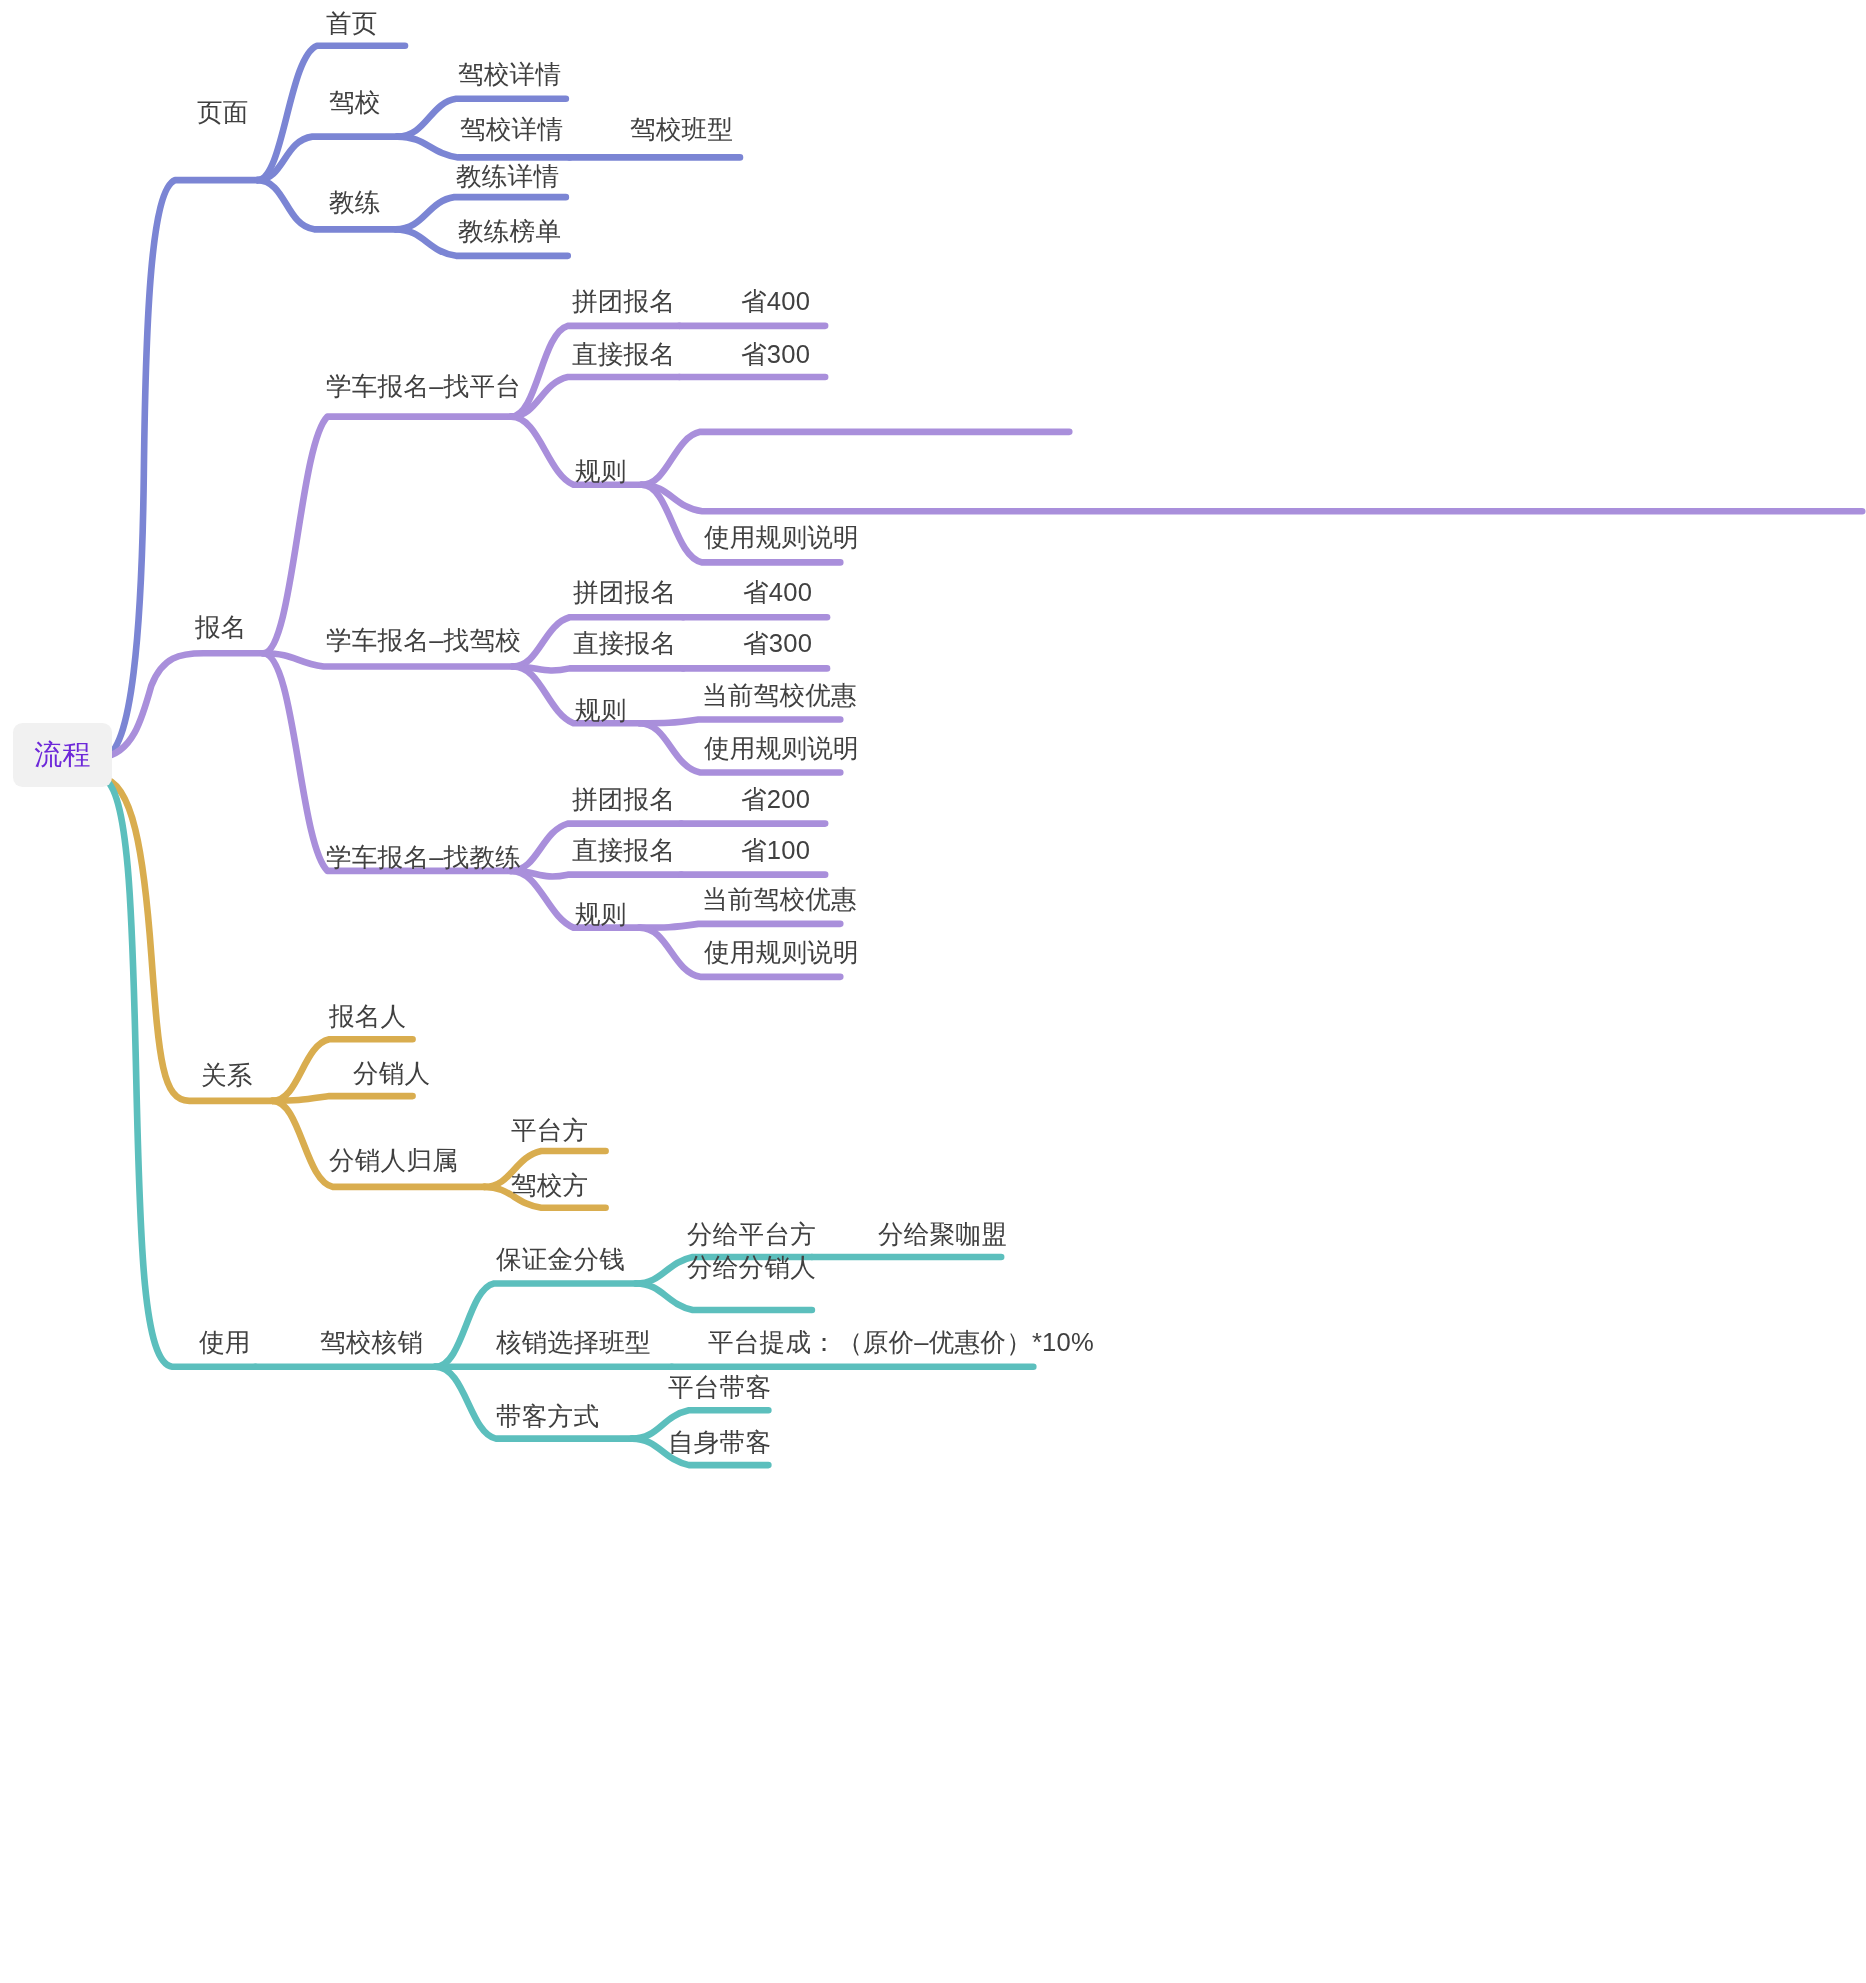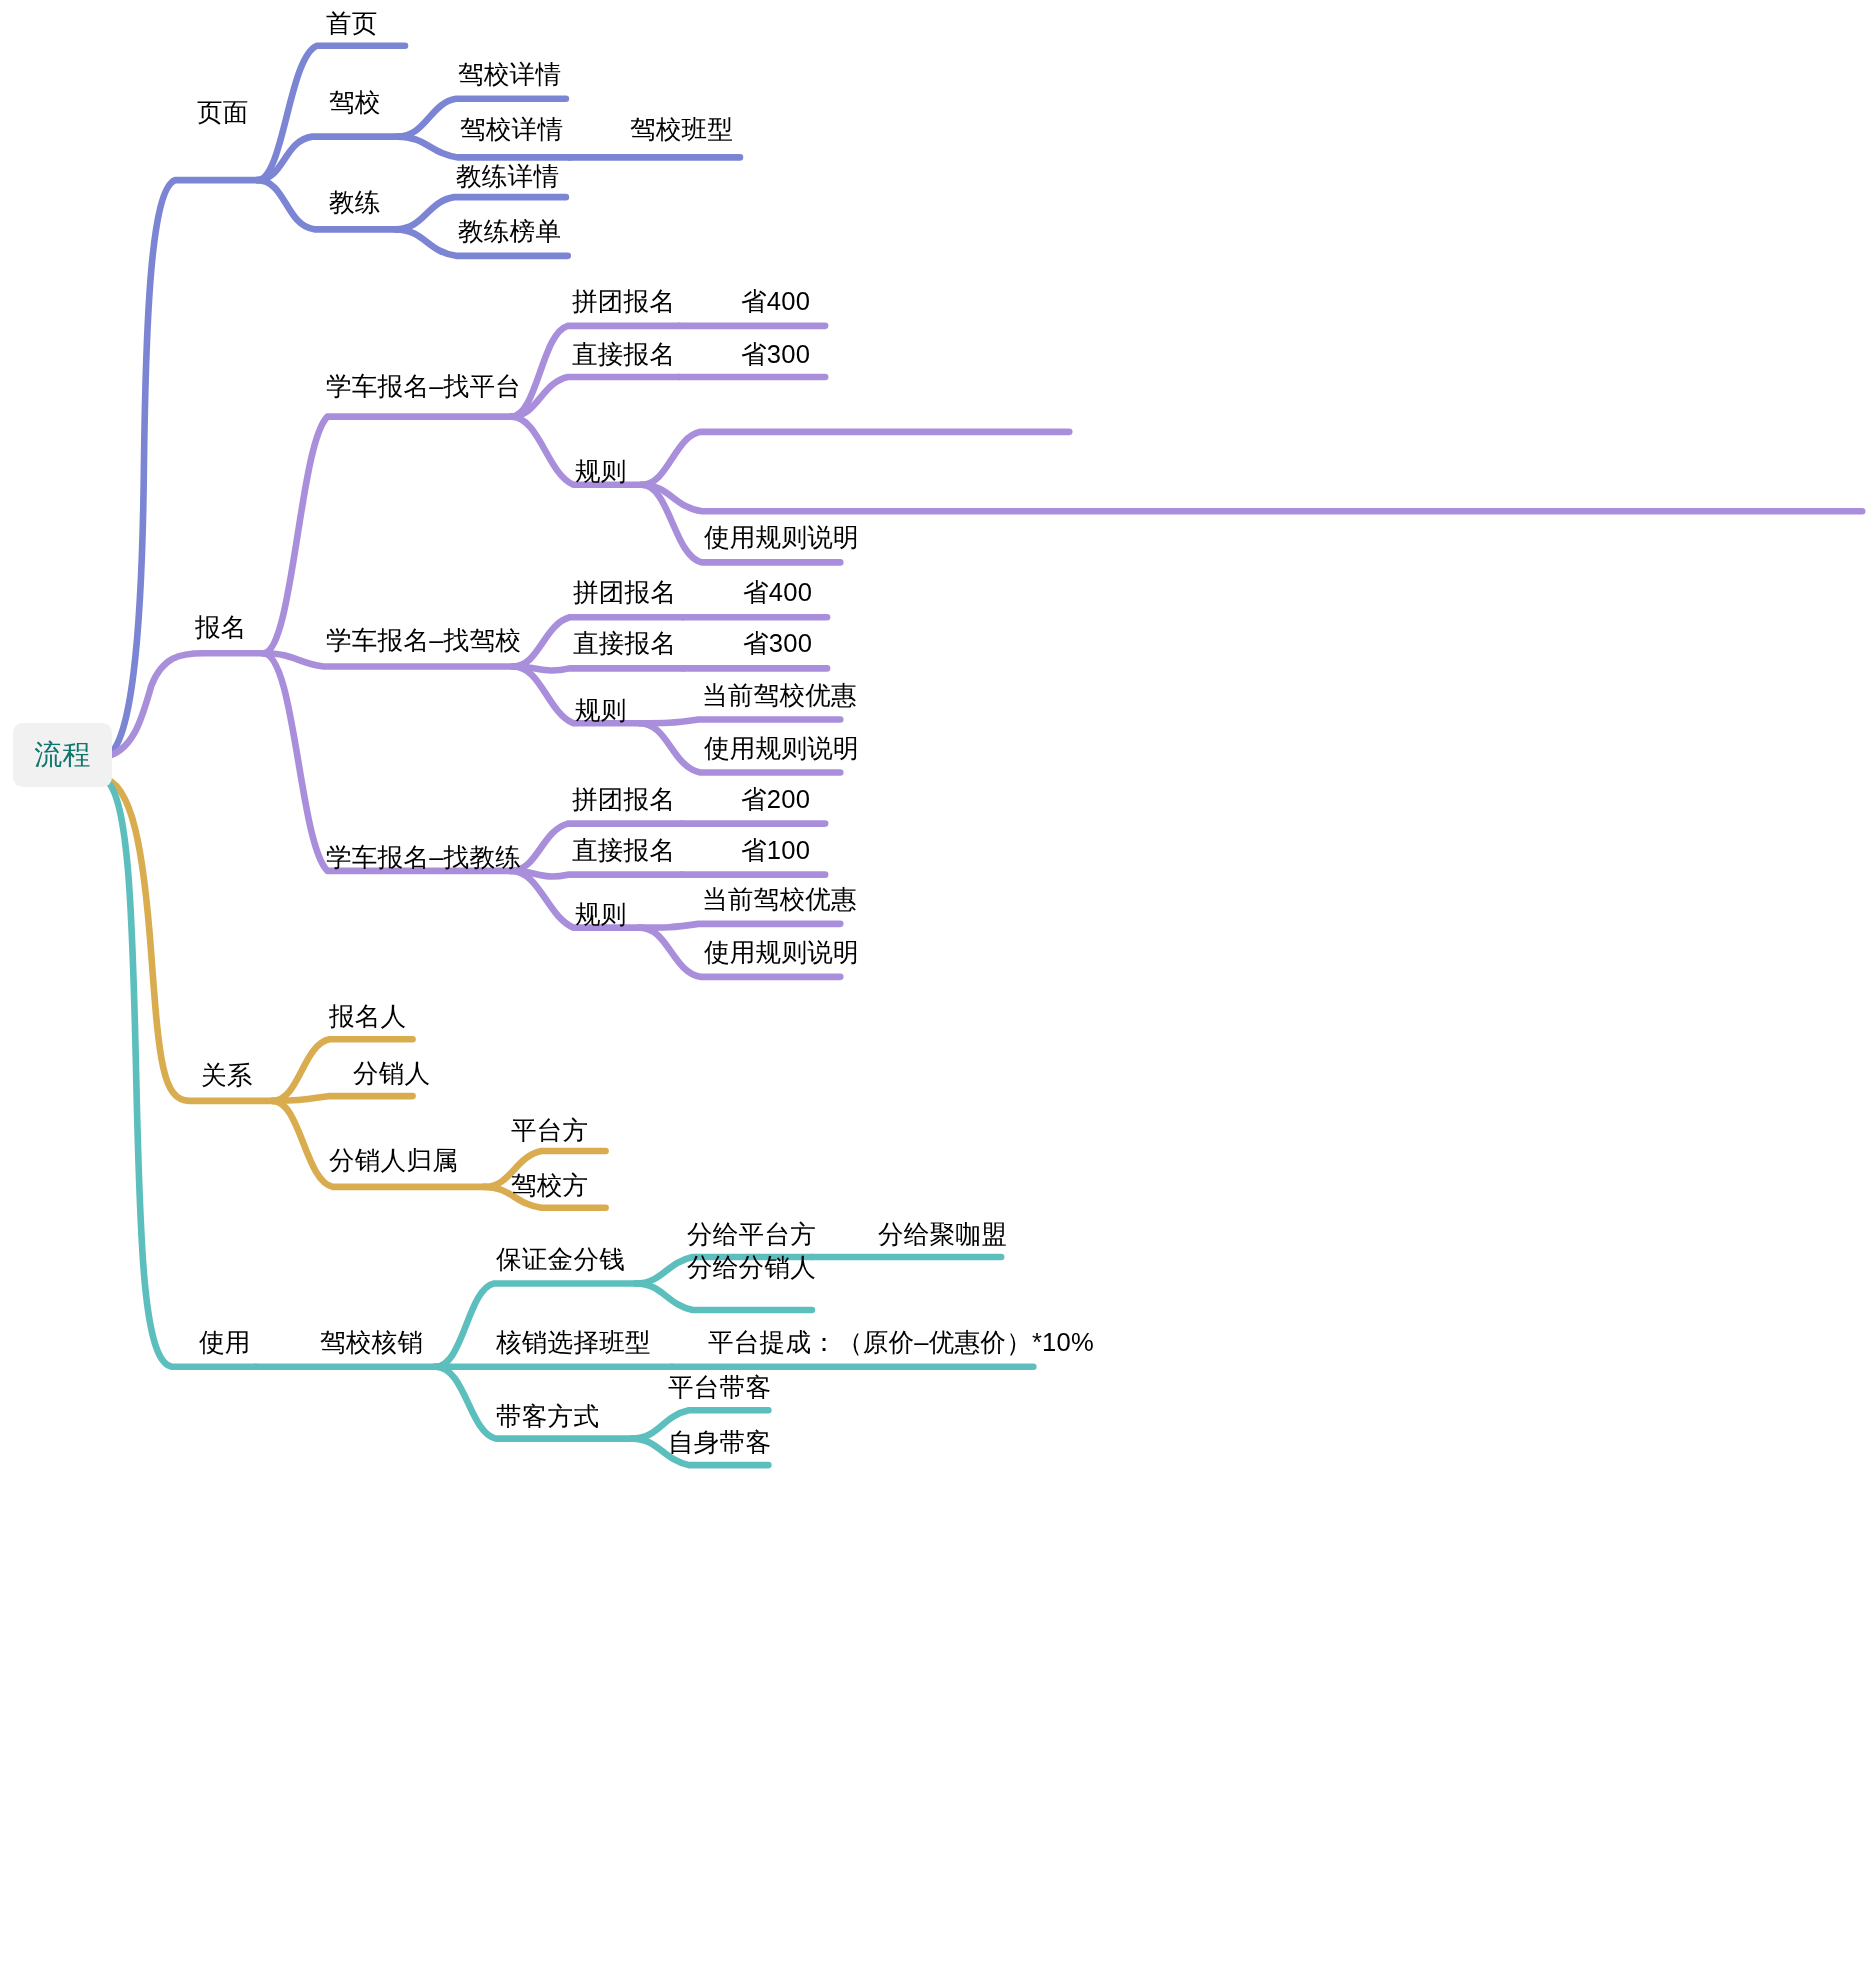--- a/index.html
+++ b/index.html
@@ -22,31 +22,31 @@
     position: absolute;
     top: 0;
     left: 0;
     width: 1866px;
     height: 1984px;
     pointer-events: none;
   }
   .node {
     position: absolute;
     white-space: nowrap;
-    color: #000000;
+    color: #404040;
     font-size: 25.6px;
     line-height: 1.35;
     letter-spacing: 0.2px;
   }
   .node.root-node {
     background: #f1f1f1;
     border-radius: 9.5px;
     padding: 13.2px 21px;
     font-size: 28px;
-    color: #0f766e;
+    color: #6d28d9;
   }
   .node.wrap-node {
     white-space: normal;
     line-height: 1.62;
   }
 </style>
 </head>
 <body>
 
 <div id="mindmap-root">

